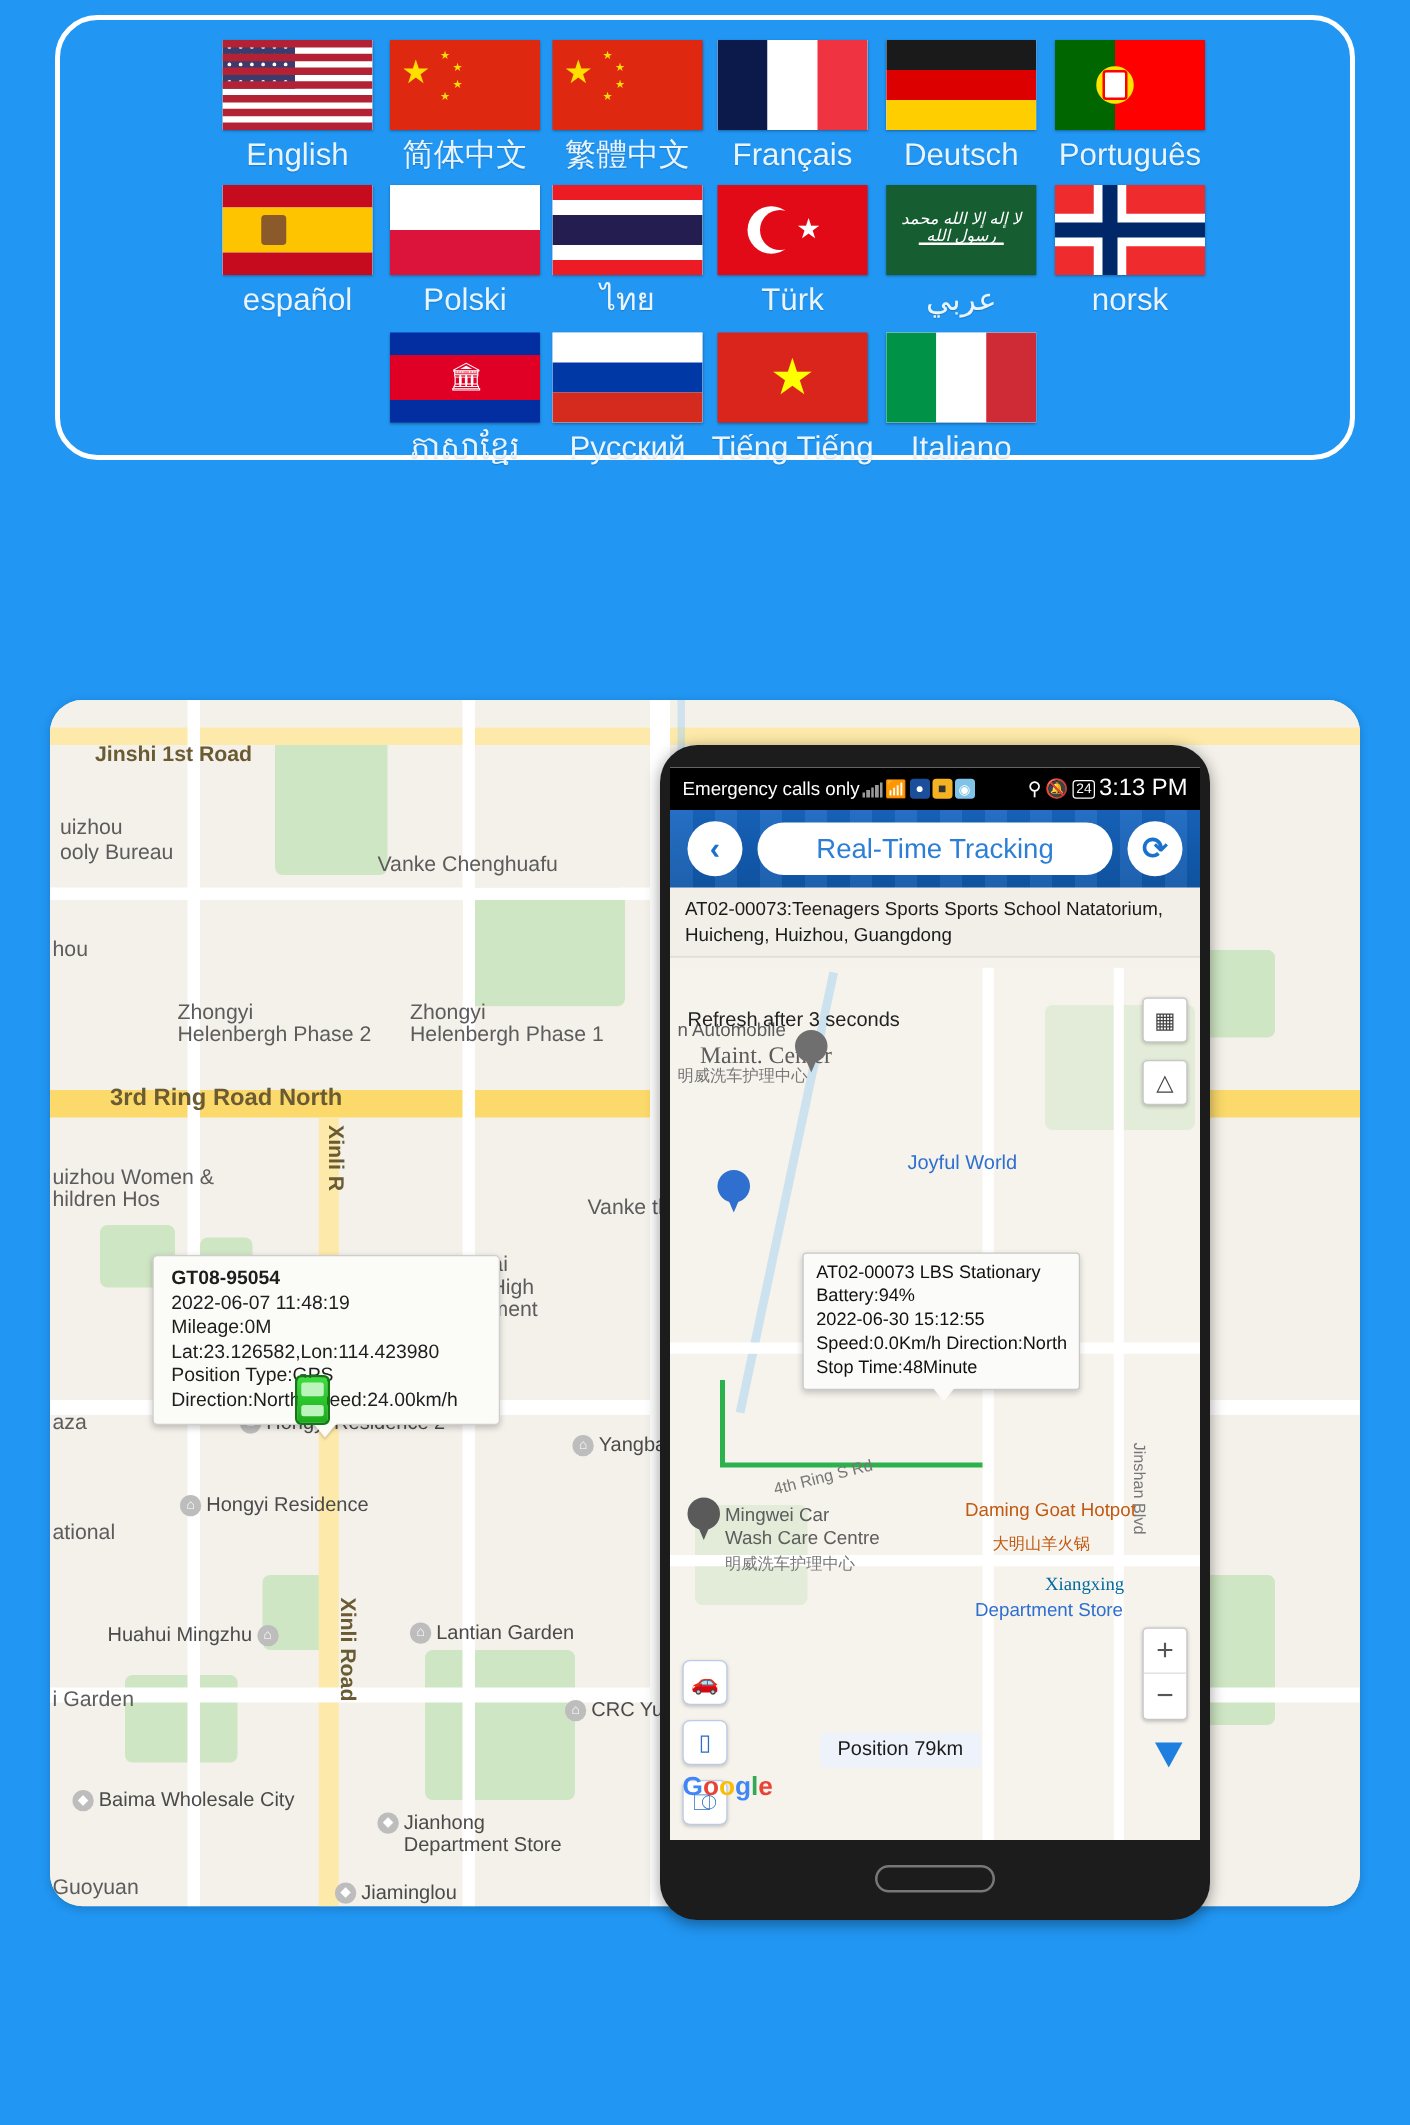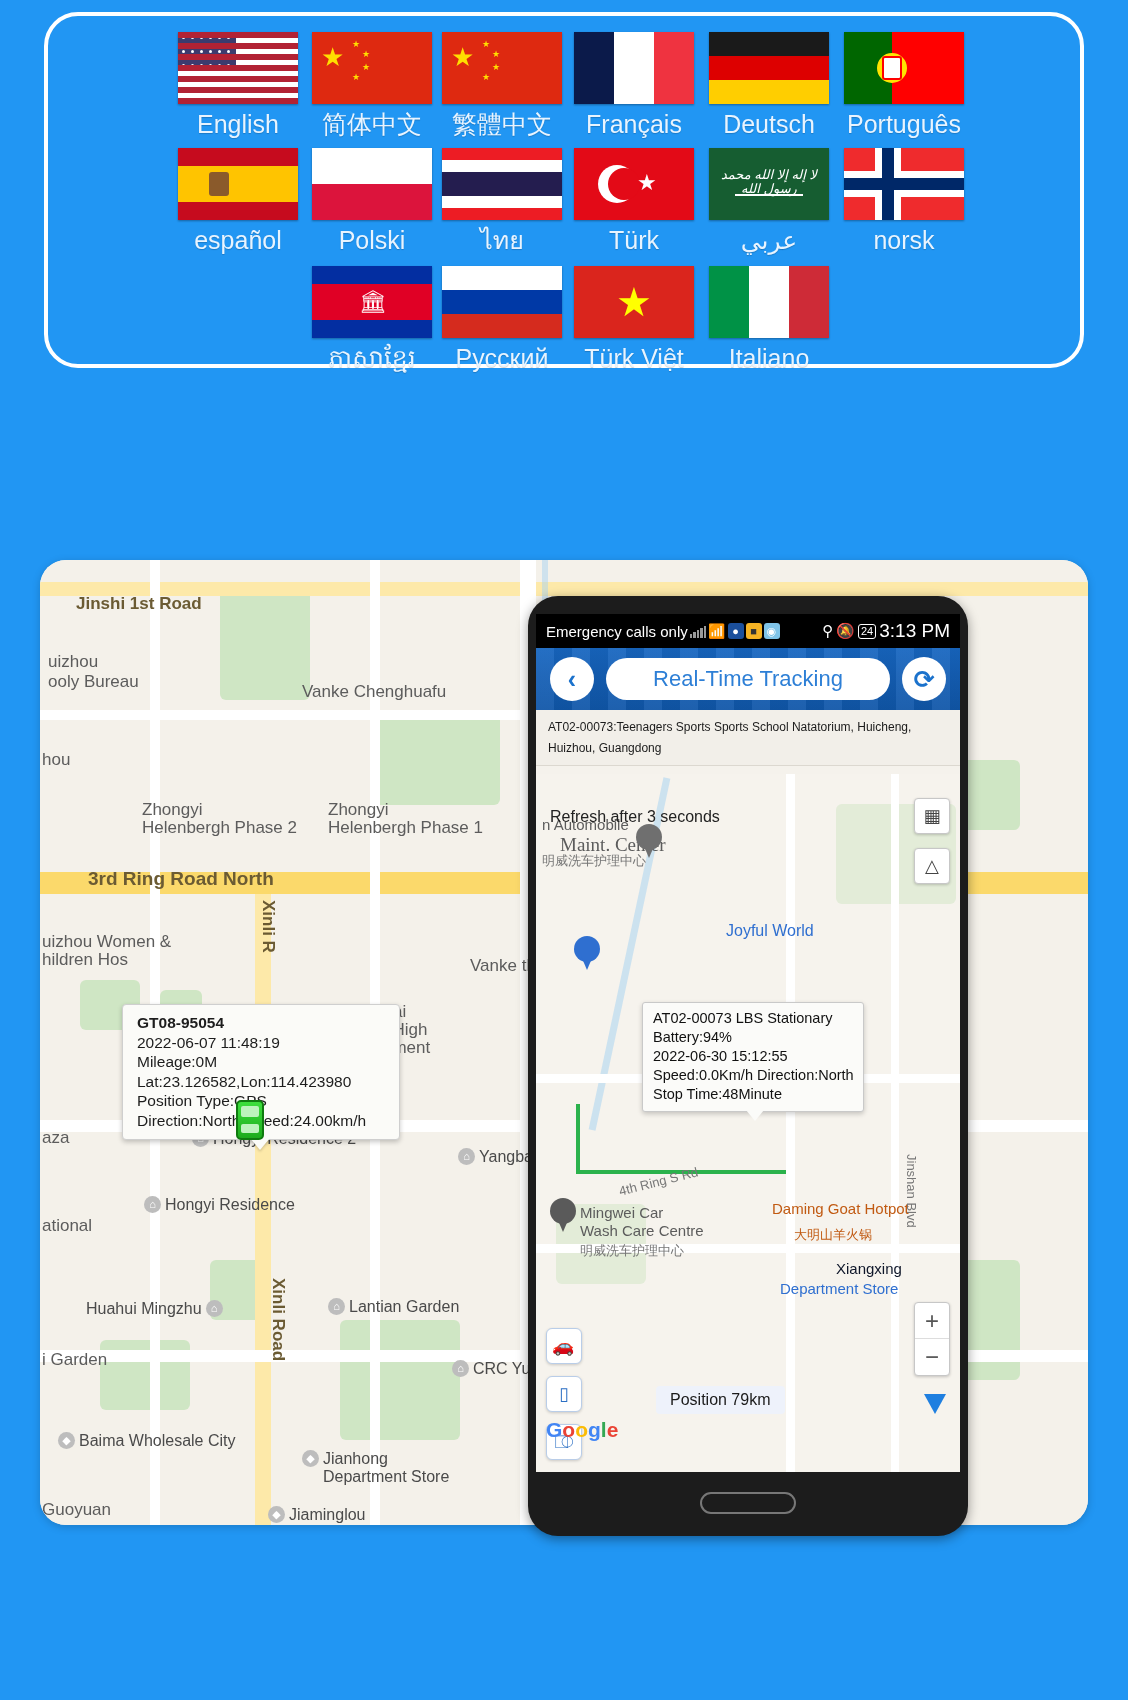--- a/index.html
+++ b/index.html
@@ -224,21 +224,21 @@
     flex:0 0 auto;
   }
   #app-title {
     flex:1; height:42px; border-radius:21px; background:#fff;
     display:flex; align-items:center; justify-content:center;
     color:#2d7fd6; font-size:22px; position:relative; z-index:2;
   }
   #addr-bar {
     background:#f2efe9;
     padding:7px 12px 6px;
-    font-size:12px; line-height:21px; color:#1b1b1b;
+    font-size:15px; line-height:21px; color:#1b1b1b;
     border-bottom:1px solid #dcd8d0;
   }
   #refresh-line {
     position:absolute; left:14px; top:194px;
     font-size:16px; color:#222; z-index:5;
   }
 
   #phone-map { position:absolute; left:0; top:160px; right:0; bottom:0; background:#f5f2ec; overflow:hidden; }
 
   .pin {
@@ -489,21 +489,21 @@
           <i style="top:33.33%;background:#0039a6"></i>
           <i style="top:66.66%;background:#d52b1e"></i>
       </div>
       <div class="lang-label">Русский</div>
     </div>
 
     <div class="lang-cell" style="left:520px;top:250px;">
       <div class="flag vn">
           <div class="star">★</div>
         </div>
-      <div class="lang-label">Türk Việt</div>
+      <div class="lang-label">Tiếng Tiếng</div>
     </div>
 
     <div class="lang-cell" style="left:655px;top:250px;">
       <div class="flag it">
         <i style="background:#009246"></i>
           <i style="background:#fff"></i>
           <i style="background:#ce2b37"></i>
       </div>
       <div class="lang-label">Italiano</div>
     </div>
@@ -659,21 +659,21 @@
       <div class="mp-label" style="left:24px;top:60px;font-size:19px;font-family:Liberation Serif, serif;">Maint. Center</div>
       <div class="mp-label" style="left:6px;top:78px;font-size:13px;color:#777">明威洗车护理中心</div>
       <div class="mp-label" style="left:190px;top:148px;font-size:16px;color:#2f6fd0;">Joyful World</div>
       <div class="mp-label" style="left:82px;top:400px;font-size:13px;transform:rotate(-14deg);color:#777">4th Ring S Rd</div>
       <div class="mp-label" style="left:44px;top:430px;font-size:15px;">Mingwei Car</div>
       <div class="mp-label" style="left:44px;top:448px;font-size:15px;">Wash Care Centre</div>
       <div class="mp-label" style="left:44px;top:468px;font-size:13px;color:#777">明威洗车护理中心</div>
       <div class="mp-label" style="left:236px;top:426px;font-size:15px;color:#c15a12;">Daming Goat Hotpot</div>
       <div class="mp-label" style="left:258px;top:452px;font-size:13px;color:#c15a12;">大明山羊火锅</div>
       <div class="mp-label" style="left:368px;top:380px;font-size:13px;writing-mode:vertical-rl;color:#777">Jinshan Blvd</div>
-      <div class="mp-label" style="left:300px;top:486px;font-size:15px;color:#0f172a;">Xiangxing</div>
+      <div class="mp-label" style="left:300px;top:486px;font-size:15px;color:#0369a1;font-family:Liberation Serif, serif;">Xiangxing</div>
       <div class="mp-label" style="left:244px;top:506px;font-size:15px;color:#2f6fd0;">Department Store</div>
 
       <div class="pin" style="left:100px;top:50px;">
         <div class="head" style="background:#6f6f6f"></div>
         <div style="position:absolute;left:7px;top:20px;border-left:6px solid transparent;border-right:6px solid transparent;border-top:14px solid #6f6f6f;"></div>
       </div>
       <div class="pin" style="left:38px;top:162px;">
         <div class="head" style="background:#2f6fd0"></div>
         <div style="position:absolute;left:7px;top:20px;border-left:6px solid transparent;border-right:6px solid transparent;border-top:14px solid #2f6fd0;"></div>
       </div>

